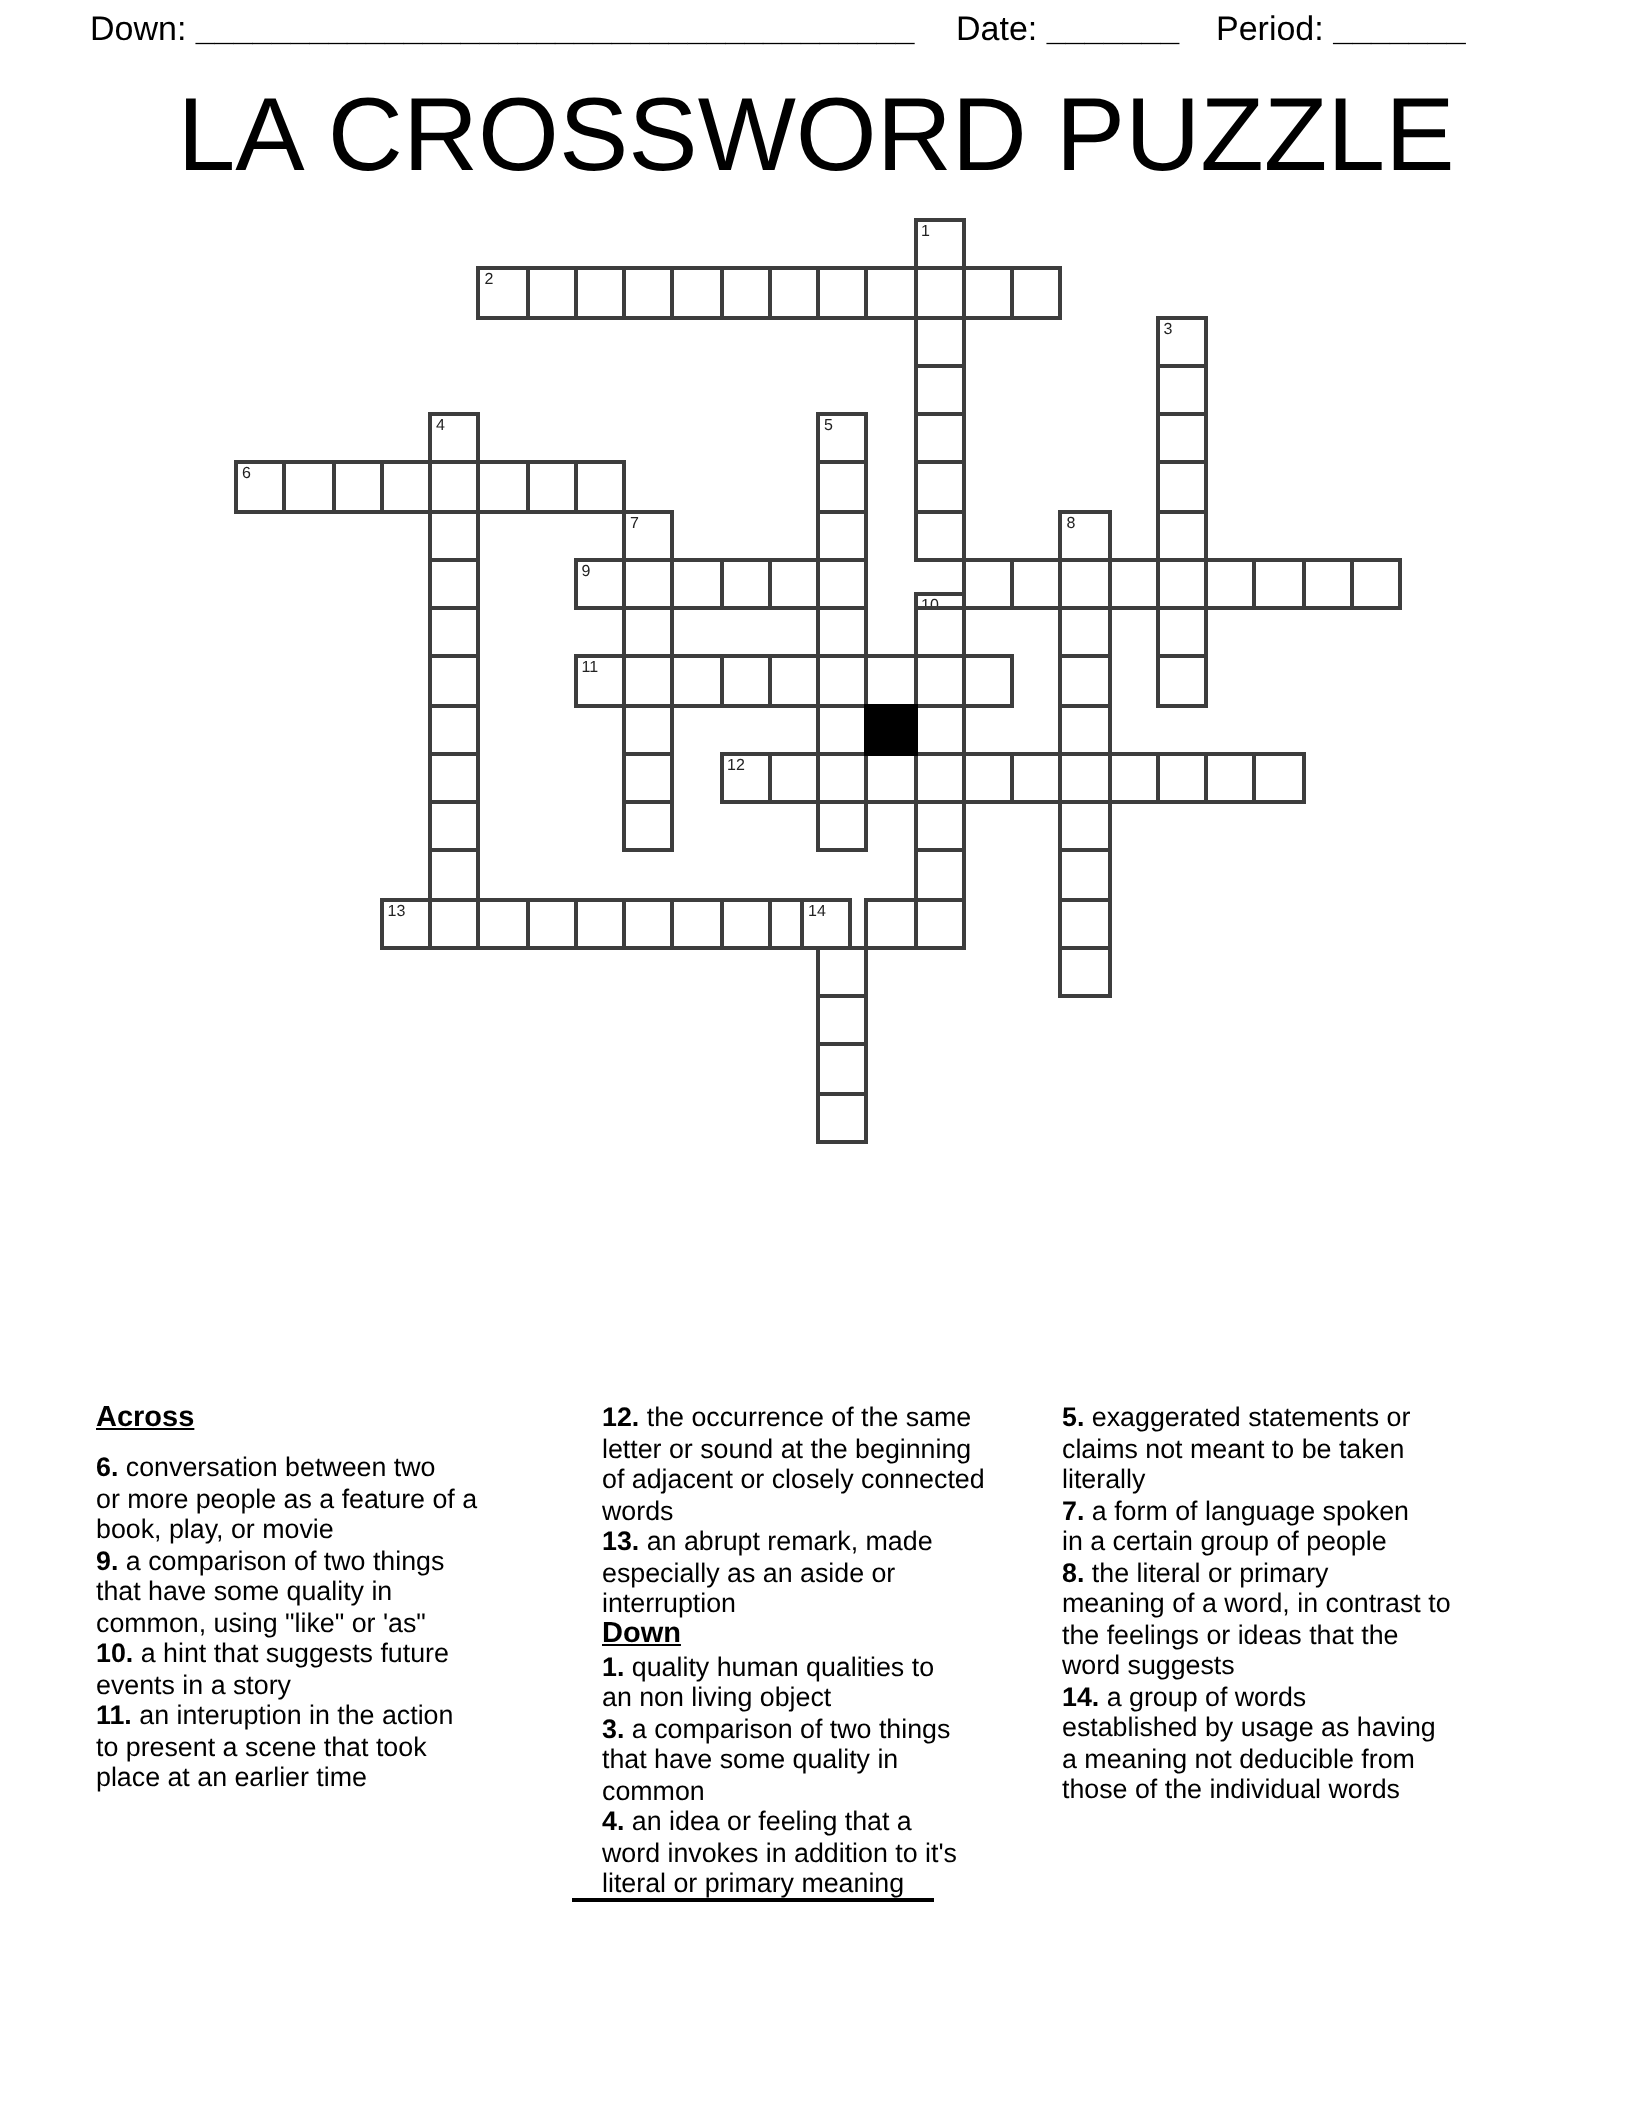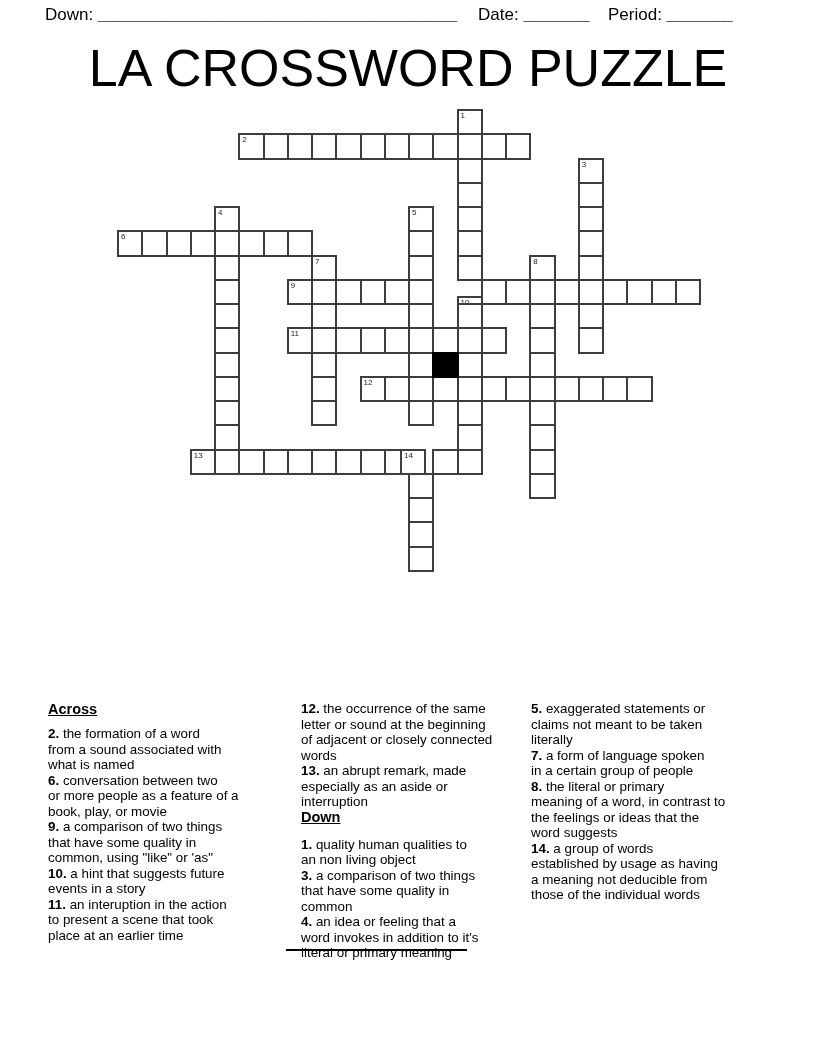--- a/index.html
+++ b/index.html
@@ -62,21 +62,21 @@
   #clue-col-1 { left: 48px; }
   #clue-col-2 { left: 301px; }
   #clue-col-3 { left: 531px; }
   .clue-heading {
     font-weight: bold;
     text-decoration: underline;
     font-size: 14.5px;
     line-height: 16px;
   }
   .clue-heading.across { margin-bottom: 9px; }
-  .clue-heading.down   { margin-top: -1px; margin-bottom: 12px; }
+  .clue-heading.down   { margin-top: -1px; margin-bottom: 1px; }
   .clue { white-space: normal; }
   .clue .num { font-weight: bold; }
   .clue .txt { white-space: pre-line; }
   
   #cutline {
     position: absolute;
     left: 286px; top: 949px;
     width: 181px; height: 2px;
     background: #000;
   }
@@ -235,23 +235,20 @@
     <div class="cell" style="left: 412.25px; top: 363.75px; width: 26.25px; height: 26.25px;"></div>
     <div class="cell" style="left: 291px; top: 363.75px; width: 26.25px; height: 26.25px;"></div>
     <div class="cell" style="left: 291px; top: 388px; width: 26.25px; height: 26.25px;"></div>
     <div class="cell" style="left: 291px; top: 412.25px; width: 26.25px; height: 26.25px;"></div>
     <div class="cell" style="left: 291px; top: 436.5px; width: 26.25px; height: 26.25px;"></div>
     <div class="cell black" style="left: 315.25px; top: 242.5px; width: 26.25px; height: 26.25px;"></div>
   </div>
 
 <div class="clue-col" id="clue-col-1">
     <div class="clue-heading across">Across</div>
-    <div class="clue"><span class="num">2.</span> <span class="txt">the formation of a word
-from a sound associated with
-what is named</span></div>
     <div class="clue"><span class="num">6.</span> <span class="txt">conversation between two
 or more people as a feature of a
 book, play, or movie</span></div>
     <div class="clue"><span class="num">9.</span> <span class="txt">a comparison of two things
 that have some quality in
 common, using "like" or 'as"</span></div>
     <div class="clue"><span class="num">10.</span> <span class="txt">a hint that suggests future
 events in a story</span></div>
     <div class="clue"><span class="num">11.</span> <span class="txt">an interuption in the action
 to present a scene that took

